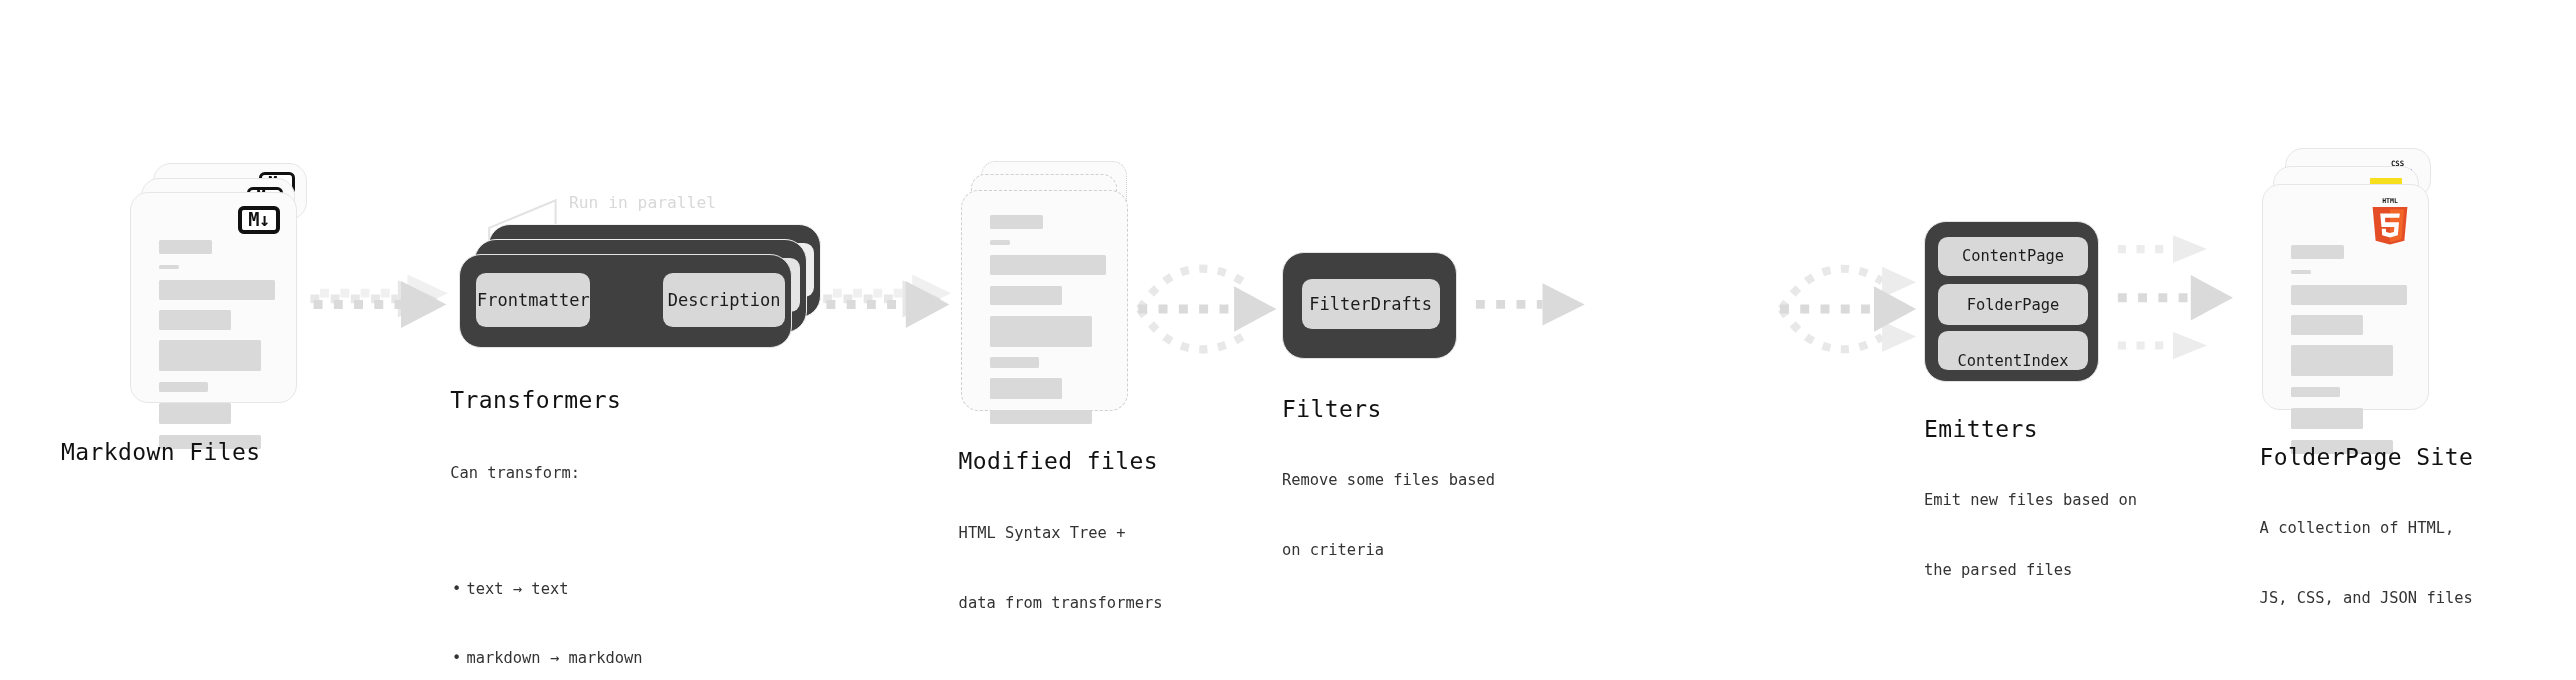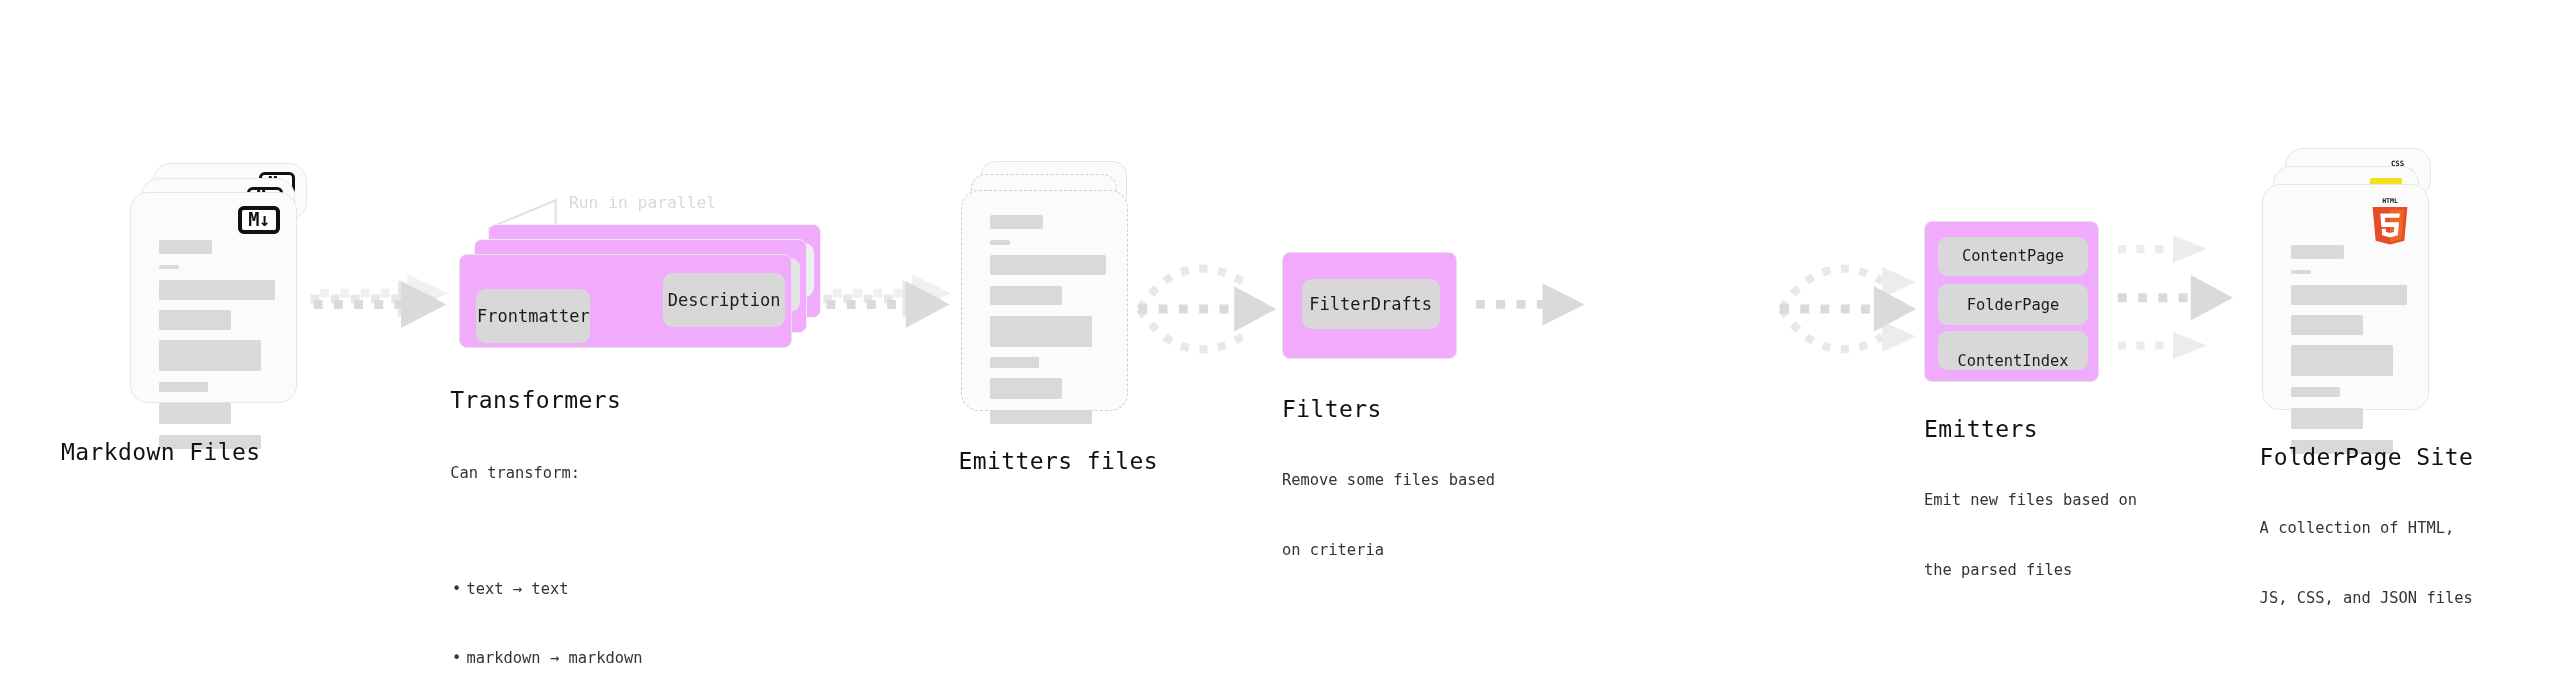--- a/index.html
+++ b/index.html
@@ -39,22 +39,22 @@
   .html5-badge{
     position:absolute;right:14.6px;top:9.8px;width:46px;height:50px;
   }
   .css-badge{position:absolute;right:18px;top:11.4px;width:29px;height:13px;}
   .css-badge .cssword{font-size:7.3px;font-weight:bold;color:#111;text-align:center;line-height:7.3px;}
   .css-badge .cssbar{height:4.1px;background:#264de4;margin-top:1.6px;border-radius:0.8px;}
   .js-badge{position:absolute;right:16.3px;top:11.4px;width:32.5px;height:18px;background:#f7df1e;border-radius:0.8px;}
 
   
   .groupbox{
-    position:absolute;border:1.6px solid #e3e3e3;border-radius:8px;
-    background:#f0abfc;box-sizing:border-box;
+    position:absolute;border:1.6px solid #e3e3e3;border-radius:22px;
+    background:#404040;box-sizing:border-box;
   }
   .chip{
     position:absolute;background:#d8d8d8;border-radius:9.8px;
     display:flex;align-items:center;justify-content:center;
     font-size:17px;color:#1c1c1c;letter-spacing:0px;box-sizing:border-box;
   }
   .chip.faded1{background:#e4e4e4;}
   .chip.faded2{background:#eeeeee;}
 
   
@@ -149,21 +149,21 @@
         <line x1="240" y1="104" x2="286" y2="104" stroke="#dcdcdc" stroke-width="3"></line>
         <polygon points="286,98 298,104 286,110" fill="#dcdcdc"></polygon>
       </g>
       <g>
         <line x1="222" y1="122" x2="268" y2="122" stroke="#d0d0d0" stroke-width="3"></line>
         <polygon points="268,115 282,122 268,129" fill="#d0d0d0"></polygon>
       </g>
     </svg>
 
     <div class="groupbox" style="left:8.1px;top:59px;width:333px;height:94px;">
-      <div class="chip" style="left:16.3px;top:18px;width:114px;height:54px;margin-top:16px;">
+      <div class="chip" style="left:16.3px;top:18px;width:114px;height:54px;">
           <span>Frontmatter</span>
         </div>
       <div class="chip" style="left:203px;top:18px;width:122px;height:54px;">
           <span>Description</span>
         </div>
     </div>
 
     <div class="title" style="left:-0.8px;top:180px;">Transformers</div>
     <div class="sub" style="left:-0.8px;top:221px;">
       <div>Can transform:</div>
@@ -200,21 +200,25 @@
           <div class="bar" style="width:19.5px;height:4.9px;"></div>
           <div class="bar" style="width:100%;height:19.5px;"></div>
           <div class="bar" style="width:62%;height:19.5px;"></div>
           <div class="bar" style="width:88%;height:31px;"></div>
           <div class="bar" style="width:42%;height:10.6px;"></div>
           <div class="bar" style="width:62%;height:21px;"></div>
           <div class="bar" style="width:88%;height:14px;"></div>
         </div>
       </div>
     </div>
-    <div class="title" style="left:-2.4px;top:275px;">Emitters files</div>
+    <div class="title" style="left:-2.4px;top:275px;">Modified files</div>
+    <div class="sub" style="left:-2.4px;top:315px;">
+      <div>HTML Syntax Tree +</div>
+      <div>data from transformers</div>
+    </div>
   </div>
 
   <svg style="left:1138px;top:244px;" width="163" height="130" viewBox="0 0 200 160">
     <path d="M 2 80 C 40 20, 90 22, 128 46" fill="none" stroke="#e8e8e8" stroke-width="10" stroke-dasharray="10 13"></path>
     <path d="M 2 80 C 40 140, 90 138, 128 114" fill="none" stroke="#e8e8e8" stroke-width="10" stroke-dasharray="10 13"></path>
     <line x1="0" y1="80" x2="118" y2="80" stroke="#dadada" stroke-width="11" stroke-dasharray="11 14"></line>
     <polygon points="118,52 170,80 118,108" fill="#dadada"></polygon>
   </svg>
 
   <div class="node" style="left:1282px;top:252px;">

